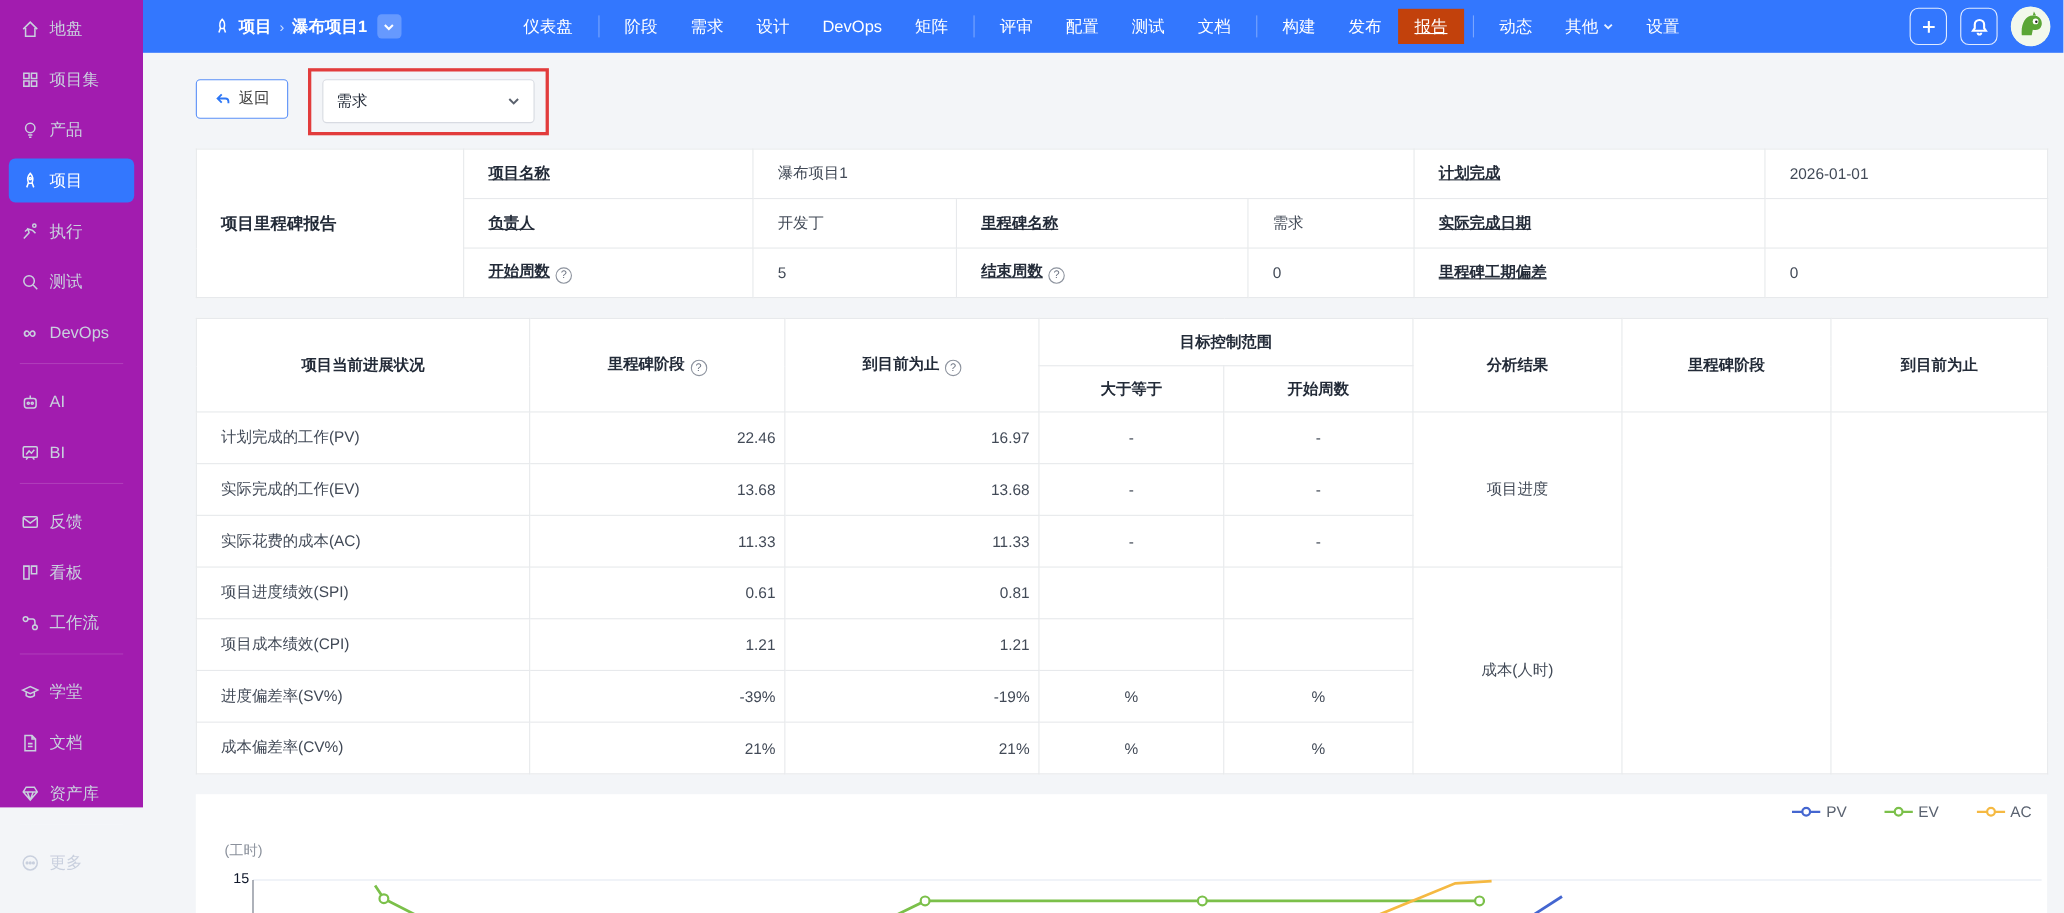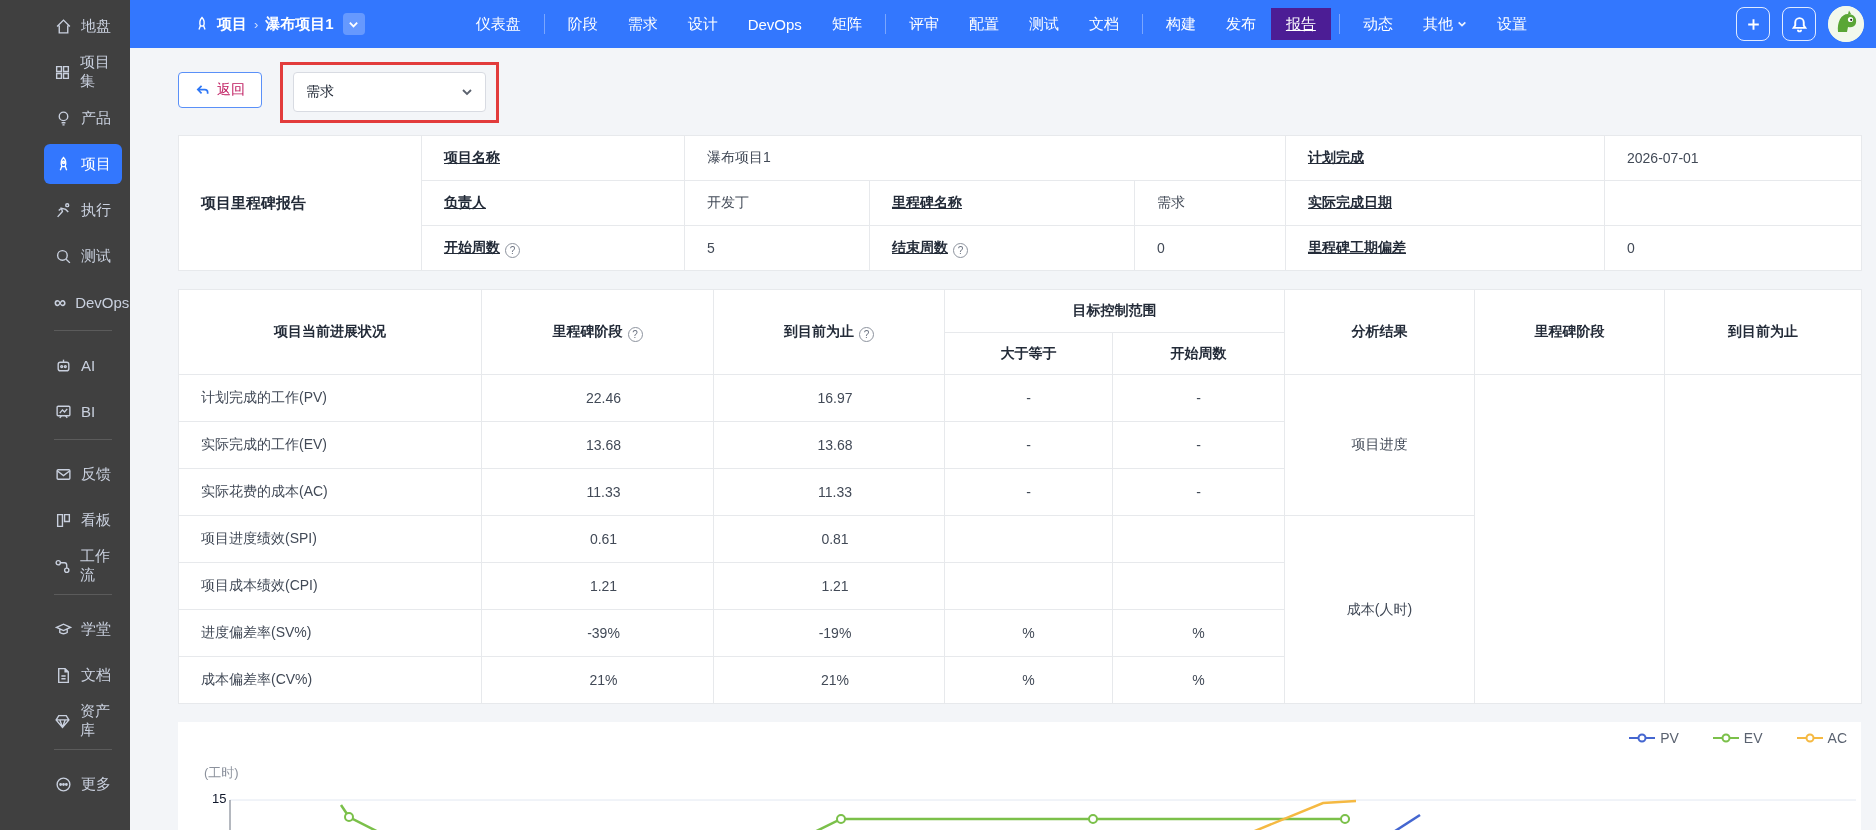--- a/index.html
+++ b/index.html
@@ -1,73 +1,73 @@
 <!DOCTYPE html>
 <html><head>
 <meta charset="utf-8">
 <style>
   * { margin:0; padding:0; box-sizing:border-box; }
   html,body { width:1876px; height:830px; overflow:hidden; background:#f3f5f8;
     font-family:"Liberation Sans","DejaVu Sans",sans-serif; font-size:14px; color:#3a4453; }
   .app { display:flex; width:1876px; height:830px; }
 
   
-  .sidebar { width:130px; min-width:130px; background:#404040; height:830px; padding-top:6px; z-index:5;padding-left:36px; }
+  .sidebar { width:130px; min-width:130px; background:#a21caf; height:734px; padding-top:6px; z-index:5; }
   .side-item { height:40px; margin:0 8px 6px; display:flex; align-items:center; gap:9px;
     padding:0 10px; border-radius:6px; color:#c9d0de; cursor:pointer; font-size:15px; }
   .side-item.active { background:#3377fe; color:#fff; }
   .side-item .sicon { width:18px; height:18px; display:flex; align-items:center; justify-content:center; }
   .side-item svg { width:17px; height:17px; stroke:currentColor; fill:none; stroke-width:1.3; }
   .side-divider { height:1px; background:rgba(255,255,255,.14); margin:8px 18px 14px; }
   .inf { font-size:17px; font-weight:bold; line-height:1; }
 
   
   .main { flex:1; display:flex; flex-direction:column; }
   .topbar { height:48px; background:#3377fe; display:flex; align-items:center; color:#fff; padding:0 12px 0 0; }
   .crumb { display:flex; align-items:center; gap:7px; margin-left:64px; font-weight:bold; font-size:15px; }
   .crumb svg { width:16px; height:16px; stroke:#fff; fill:none; stroke-width:1.4; }
   .crumb .sep { font-weight:normal; opacity:.75; font-size:13px; }
   .crumb .chip { background:rgba(255,255,255,.25); border-radius:4px; width:22px; height:22px;
     display:flex; align-items:center; justify-content:center; margin-left:2px; cursor:pointer; }
   .crumb .chip svg { width:11px; height:11px; stroke-width:2; }
   .nav { display:flex; align-items:center; height:48px; margin-left:96px; }
   .nav-item { padding:0 15px; height:32px; display:flex; align-items:center; gap:4px;
     font-size:15px; font-weight:500; cursor:pointer; white-space:nowrap; }
-  .nav-item.active { background:#4c1d95;text-decoration:underline; }
+  .nav-item.active { background:#c2410c;text-decoration:underline; }
   .nav-item svg { width:10px; height:10px; stroke:#fff; fill:none; stroke-width:2; opacity:.9; }
   .vsep { width:1px; height:20px; background:rgba(255,255,255,.35); margin:0 8px; }
   .top-right { margin-left:auto; display:flex; align-items:center; gap:12px; }
   .icon-btn { width:34px; height:34px; border:1.5px solid rgba(255,255,255,.85); border-radius:8px;
     display:flex; align-items:center; justify-content:center; cursor:pointer; }
   .icon-btn svg { width:17px; height:17px; stroke:#fff; fill:none; stroke-width:1.8; }
   .avatar { width:36px; height:36px; border-radius:50%; background:#eef7e6; overflow:hidden;
     display:flex; align-items:center; justify-content:center; cursor:pointer; }
 
   
   .content { padding:14px 0 0 48px; width:1746px; }
   .toolbar { display:flex; align-items:flex-start; gap:18px; }
   .btn-back { margin-top:10px; height:36px; padding:0 16px; background:#fff; border:1px solid #5a90f8;
-    border-radius:4px; color:#be185d; font-size:14px; display:flex; align-items:center; gap:7px; cursor:pointer; }
+    border-radius:4px; color:#404040; font-size:14px; display:flex; align-items:center; gap:7px; cursor:pointer; }
   .btn-back svg { width:15px; height:15px; stroke:#2e77f6; fill:none; stroke-width:1.8; }
   .red-box { border:3px solid #e23c3c; padding:7px 10px 8px; }
   .select { width:193px; height:40px; background:#fff; border:1px solid #d8dbe2; border-radius:4px;
     padding:0 12px; display:flex; align-items:center; justify-content:space-between; cursor:pointer; color:#232b38; }
   .select svg { width:12px; height:12px; stroke:#5a616d; fill:none; stroke-width:1.8; }
 
   table { border-collapse:collapse; background:#fff; table-layout:fixed; }
   td { border:1px solid #e7e9ec; font-size:14px; color:#424a57; overflow:hidden; white-space:nowrap; }
   .t1 { width:1683px; margin-top:12px; }
   .t1 td { height:45px; padding:0 22px; }
   .t1 .lab, .t2 .lab { font-weight:bold; color:#232b38;text-decoration:underline; }
   .t1 .title-cell { font-weight:bold; color:#232b38; font-size:15px; }
   .t2 { width:1683px; margin-top:18px; }
   .t2 td { height:47px; padding:0 8px; text-align:center; }
   .t2 td.hdr { font-weight:bold; color:#232b38; }
   .t2 td.rowlab { text-align:left; padding-left:22px; }
-  .t2 td.val { text-align:center; padding-left:20px; }
+  .t2 td.val { text-align:right; padding-left:20px; }
   .t2 tr.h1 td { height:43px; } .t2 tr.h2 td { height:42px; }
   .help { display:inline-block; width:15px; height:15px; border:1px solid #8d939e; border-radius:50%;
     font-size:10px; line-height:13px; text-align:center; color:#6b7280; margin-left:5px; vertical-align:-2px;
     font-weight:normal; cursor:pointer; }
 
   
   .chart-card { position:relative; width:1683px; height:140px; background:#fff; margin-top:18px; }
   .legend { position:absolute; top:8px; right:14px; display:flex; gap:34px; align-items:center; }
   .legend-item { display:flex; align-items:center; gap:5px; color:#5a6270; font-size:14px; cursor:pointer; }
   .unit-label { position:absolute; left:26px; top:42px; color:#8b919c; font-size:13px; }
@@ -347,21 +347,21 @@
             <col style="width:151px">
             <col style="width:319px">
             <col style="width:257px">
           </colgroup>
         <tbody>
             <tr>
           <td class="title-cell" rowspan="3">项目里程碑报告</td>
           <td class="lab">项目名称</td>
           <td colspan="3">瀑布项目1</td>
           <td class="lab">计划完成</td>
-          <td>2026-07-01</td>
+          <td>2026-01-01</td>
         </tr>
         <tr>
           <td class="lab">负责人</td>
           <td>开发丁</td>
           <td class="lab">里程碑名称</td>
           <td>需求</td>
           <td class="lab">实际完成日期</td>
           <td></td>
         </tr>
         <tr>

